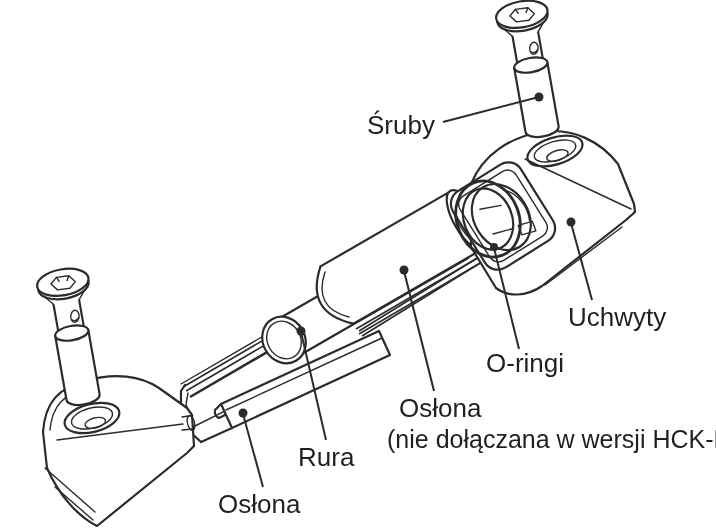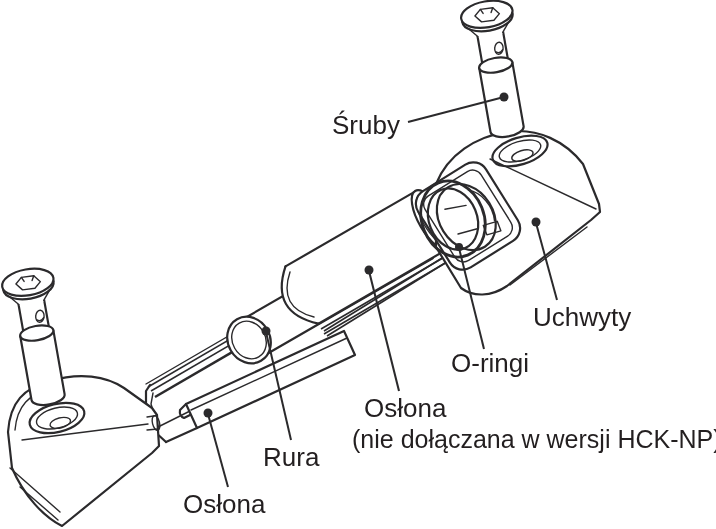--- a/index.html
+++ b/index.html
@@ -9,20 +9,21 @@
     width: 716px;
     height: 529px;
     overflow: hidden;
     font-family: "Liberation Sans", sans-serif;
   }
   .stage {
     position: relative;
     width: 632px;
     height: 529px;
     background: #ffffff;
+    padding-left: 35px;
   }
   svg { display: block; }
   .outline  { fill: none; stroke: #2b2a2c; stroke-width: 2.2; stroke-linecap: round; stroke-linejoin: round; }
   .outline-f{ fill: #ffffff; stroke: #2b2a2c; stroke-width: 2.2; stroke-linecap: round; stroke-linejoin: round; }
   .thin     { fill: none; stroke: #2b2a2c; stroke-width: 1.4; stroke-linecap: round; stroke-linejoin: round; }
   .rail     { fill: none; stroke: #2b2a2c; stroke-width: 1.6; }
   .rail-b   { fill: none; stroke: #2b2a2c; stroke-width: 2.6; }
   .whitefill{ fill: #ffffff; stroke: none; }
   .leader   { fill: none; stroke: #2b2a2c; stroke-width: 2; }
   .dot      { fill: #2b2a2c; stroke: none; }

